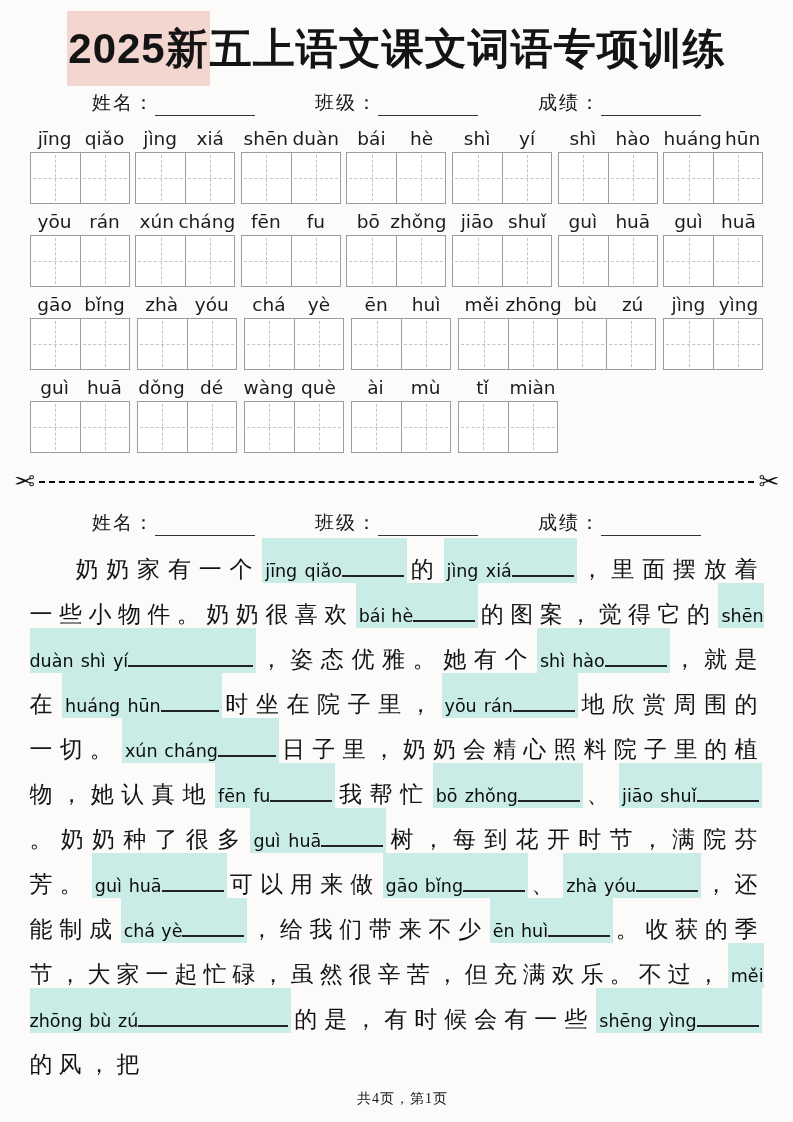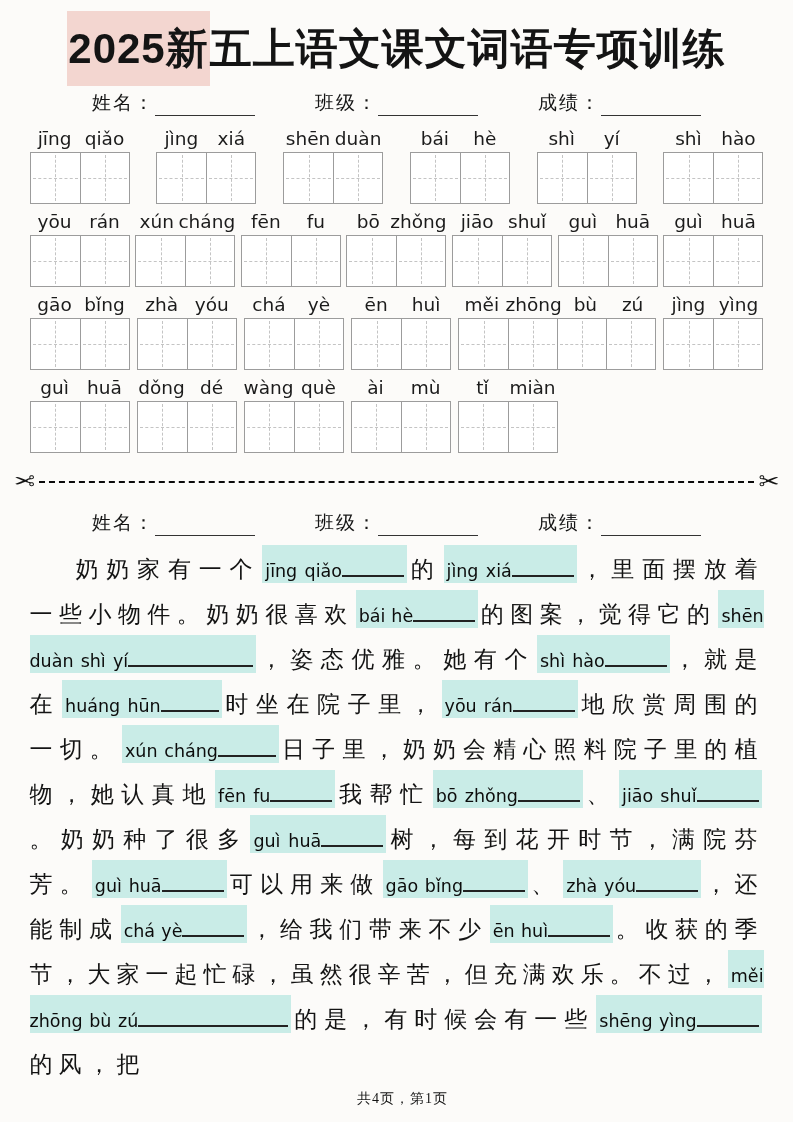--- a/index.html
+++ b/index.html
@@ -53,21 +53,21 @@
   .sc{font-size:25px;line-height:1;display:inline-block;font-family:"DejaVu Sans",sans-serif;}
   .sc.flip{transform:scaleX(-1);}
   .dash{flex:1;border-top:2.5px dashed #0a0a0a;margin:0 5px;}
   .passage{
     width:734px;margin:12px auto 0;
     font-size:23px;line-height:43px;letter-spacing:6px;
     text-align:justify;text-indent:2em;
   }
   .blank{
     background:var(--bl);letter-spacing:0;margin:0 2px;
-    padding:12px 3px 1px 3px;white-space:normal;
+    padding:19px 3px 1px 3px;white-space:normal;
   }
   .py{
     font-family:"DejaVu Sans","Liberation Sans",sans-serif;
     font-size:17.5px;color:#0c0c0c;
   }
   .uline{
     display:inline-block;height:14px;vertical-align:baseline;
     border-bottom:2px solid #222;
   }
   .footer{
@@ -189,20 +189,36 @@
             <div class="pcell">
               <div class="dashv"></div>
               <div class="dashh"></div>
             </div>
             <div class="pcell">
               <div class="dashv"></div>
               <div class="dashh"></div>
             </div>
           </div>
         </div>
+        <div class="pgroup">
+          <div class="plabels">
+            <span class="psyll">huáng</span>
+            <span class="psyll">hūn</span>
+          </div>
+          <div class="pgrid">
+            <div class="pcell">
+              <div class="dashv"></div>
+              <div class="dashh"></div>
+            </div>
+            <div class="pcell">
+              <div class="dashv"></div>
+              <div class="dashh"></div>
+            </div>
+          </div>
+        </div>
       </div>
       <div class="prow">
         <div class="pgroup">
           <div class="plabels">
             <span class="psyll">yōu</span>
             <span class="psyll">rán</span>
           </div>
           <div class="pgrid">
             <div class="pcell">
               <div class="dashv"></div>

